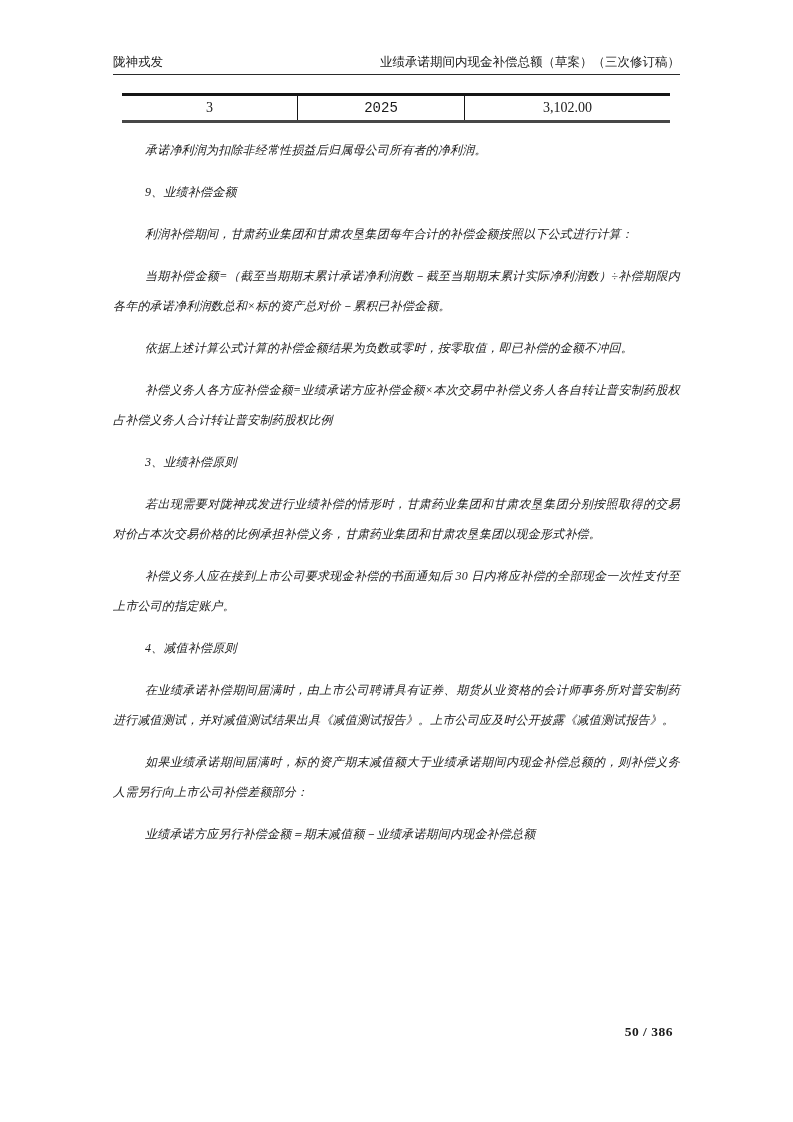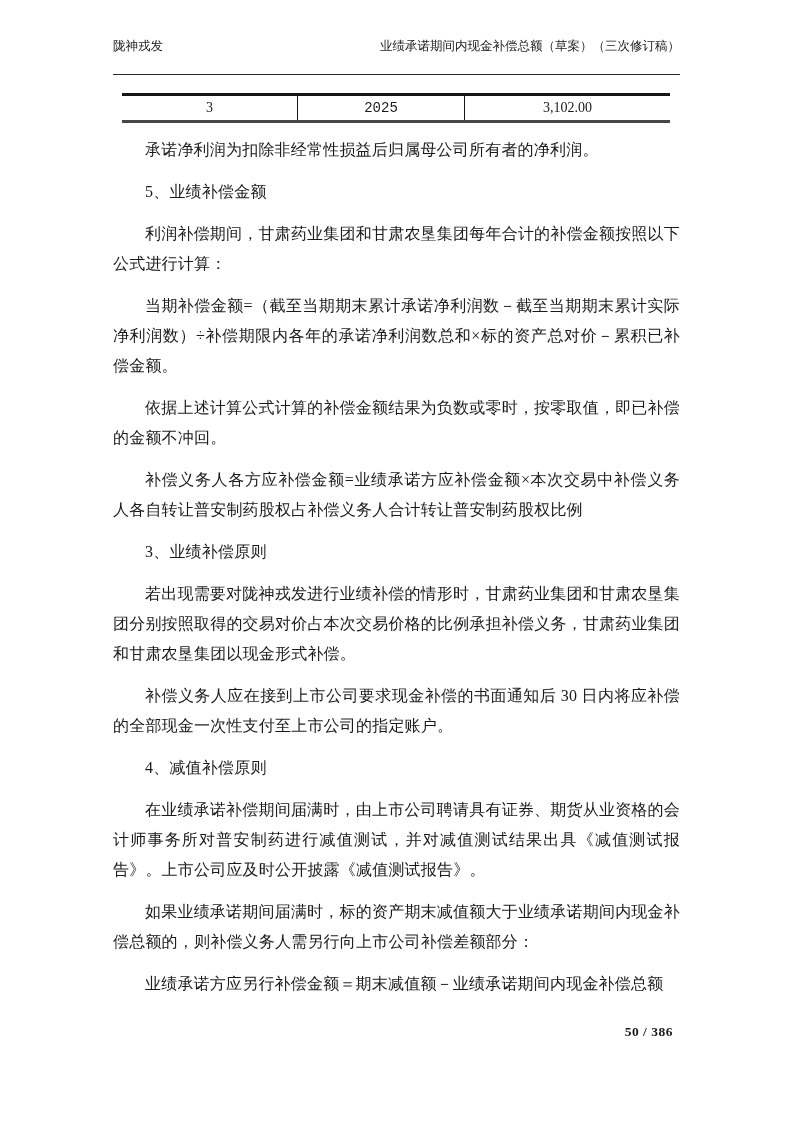--- a/index.html
+++ b/index.html
@@ -23,21 +23,21 @@
     top: 54px;
     left: 113px;
     width: 567px;
     height: 21px;
     display: flex;
     justify-content: space-between;
     align-items: flex-end;
     border-bottom: 1.5px solid #2a2a2a;
     font-size: 12.5px;
     line-height: 17px;
-    padding-bottom: 19px;
+    padding-bottom: 3px;
   }
 
   
   .doc-table {
     position: absolute;
     top: 93px;
     left: 122px;
     width: 548px;
     height: 30px;
     display: flex;
@@ -58,26 +58,27 @@
 
   
   .doc-body {
     position: absolute;
     top: 135px;
     left: 113px;
     width: 567px;
   }
   .doc-body p {
     margin: 0 0 12px 0;
-    font-size: 16px;
+    font-size: 12px;
     line-height: 30px;
     text-indent: 32px;
     text-align: justify;
     letter-spacing: 0.2px;
     word-break: break-all;
+    font-style: italic;
   }
 
   
   .doc-footer {
     position: absolute;
     top: 1024px;
     right: 120px;
     font-size: 13.5px;
     font-weight: bold;
     letter-spacing: 0.5px;
@@ -95,21 +96,21 @@
   </div>
 
   <div class="doc-table">
     <div class="cell col-1">3</div>
     <div class="cell col-2">2025</div>
     <div class="cell col-3">3,102.00</div>
   </div>
 
   <div class="doc-body">
     <p>承诺净利润为扣除非经常性损益后归属母公司所有者的净利润。</p>
-    <p>5、业绩补偿金额</p>
+    <p>9、业绩补偿金额</p>
     <p>利润补偿期间，甘肃药业集团和甘肃农垦集团每年合计的补偿金额按照以下公式进行计算：</p>
     <p>当期补偿金额=（截至当期期末累计承诺净利润数－截至当期期末累计实际净利润数）÷补偿期限内各年的承诺净利润数总和×标的资产总对价－累积已补偿金额。</p>
     <p>依据上述计算公式计算的补偿金额结果为负数或零时，按零取值，即已补偿的金额不冲回。</p>
     <p>补偿义务人各方应补偿金额=业绩承诺方应补偿金额×本次交易中补偿义务人各自转让普安制药股权占补偿义务人合计转让普安制药股权比例</p>
     <p>3、业绩补偿原则</p>
     <p>若出现需要对陇神戎发进行业绩补偿的情形时，甘肃药业集团和甘肃农垦集团分别按照取得的交易对价占本次交易价格的比例承担补偿义务，甘肃药业集团和甘肃农垦集团以现金形式补偿。</p>
     <p>补偿义务人应在接到上市公司要求现金补偿的书面通知后 30 日内将应补偿的全部现金一次性支付至上市公司的指定账户。</p>
     <p>4、减值补偿原则</p>
     <p>在业绩承诺补偿期间届满时，由上市公司聘请具有证券、期货从业资格的会计师事务所对普安制药进行减值测试，并对减值测试结果出具《减值测试报告》。上市公司应及时公开披露《减值测试报告》。</p>
     <p>如果业绩承诺期间届满时，标的资产期末减值额大于业绩承诺期间内现金补偿总额的，则补偿义务人需另行向上市公司补偿差额部分：</p>

